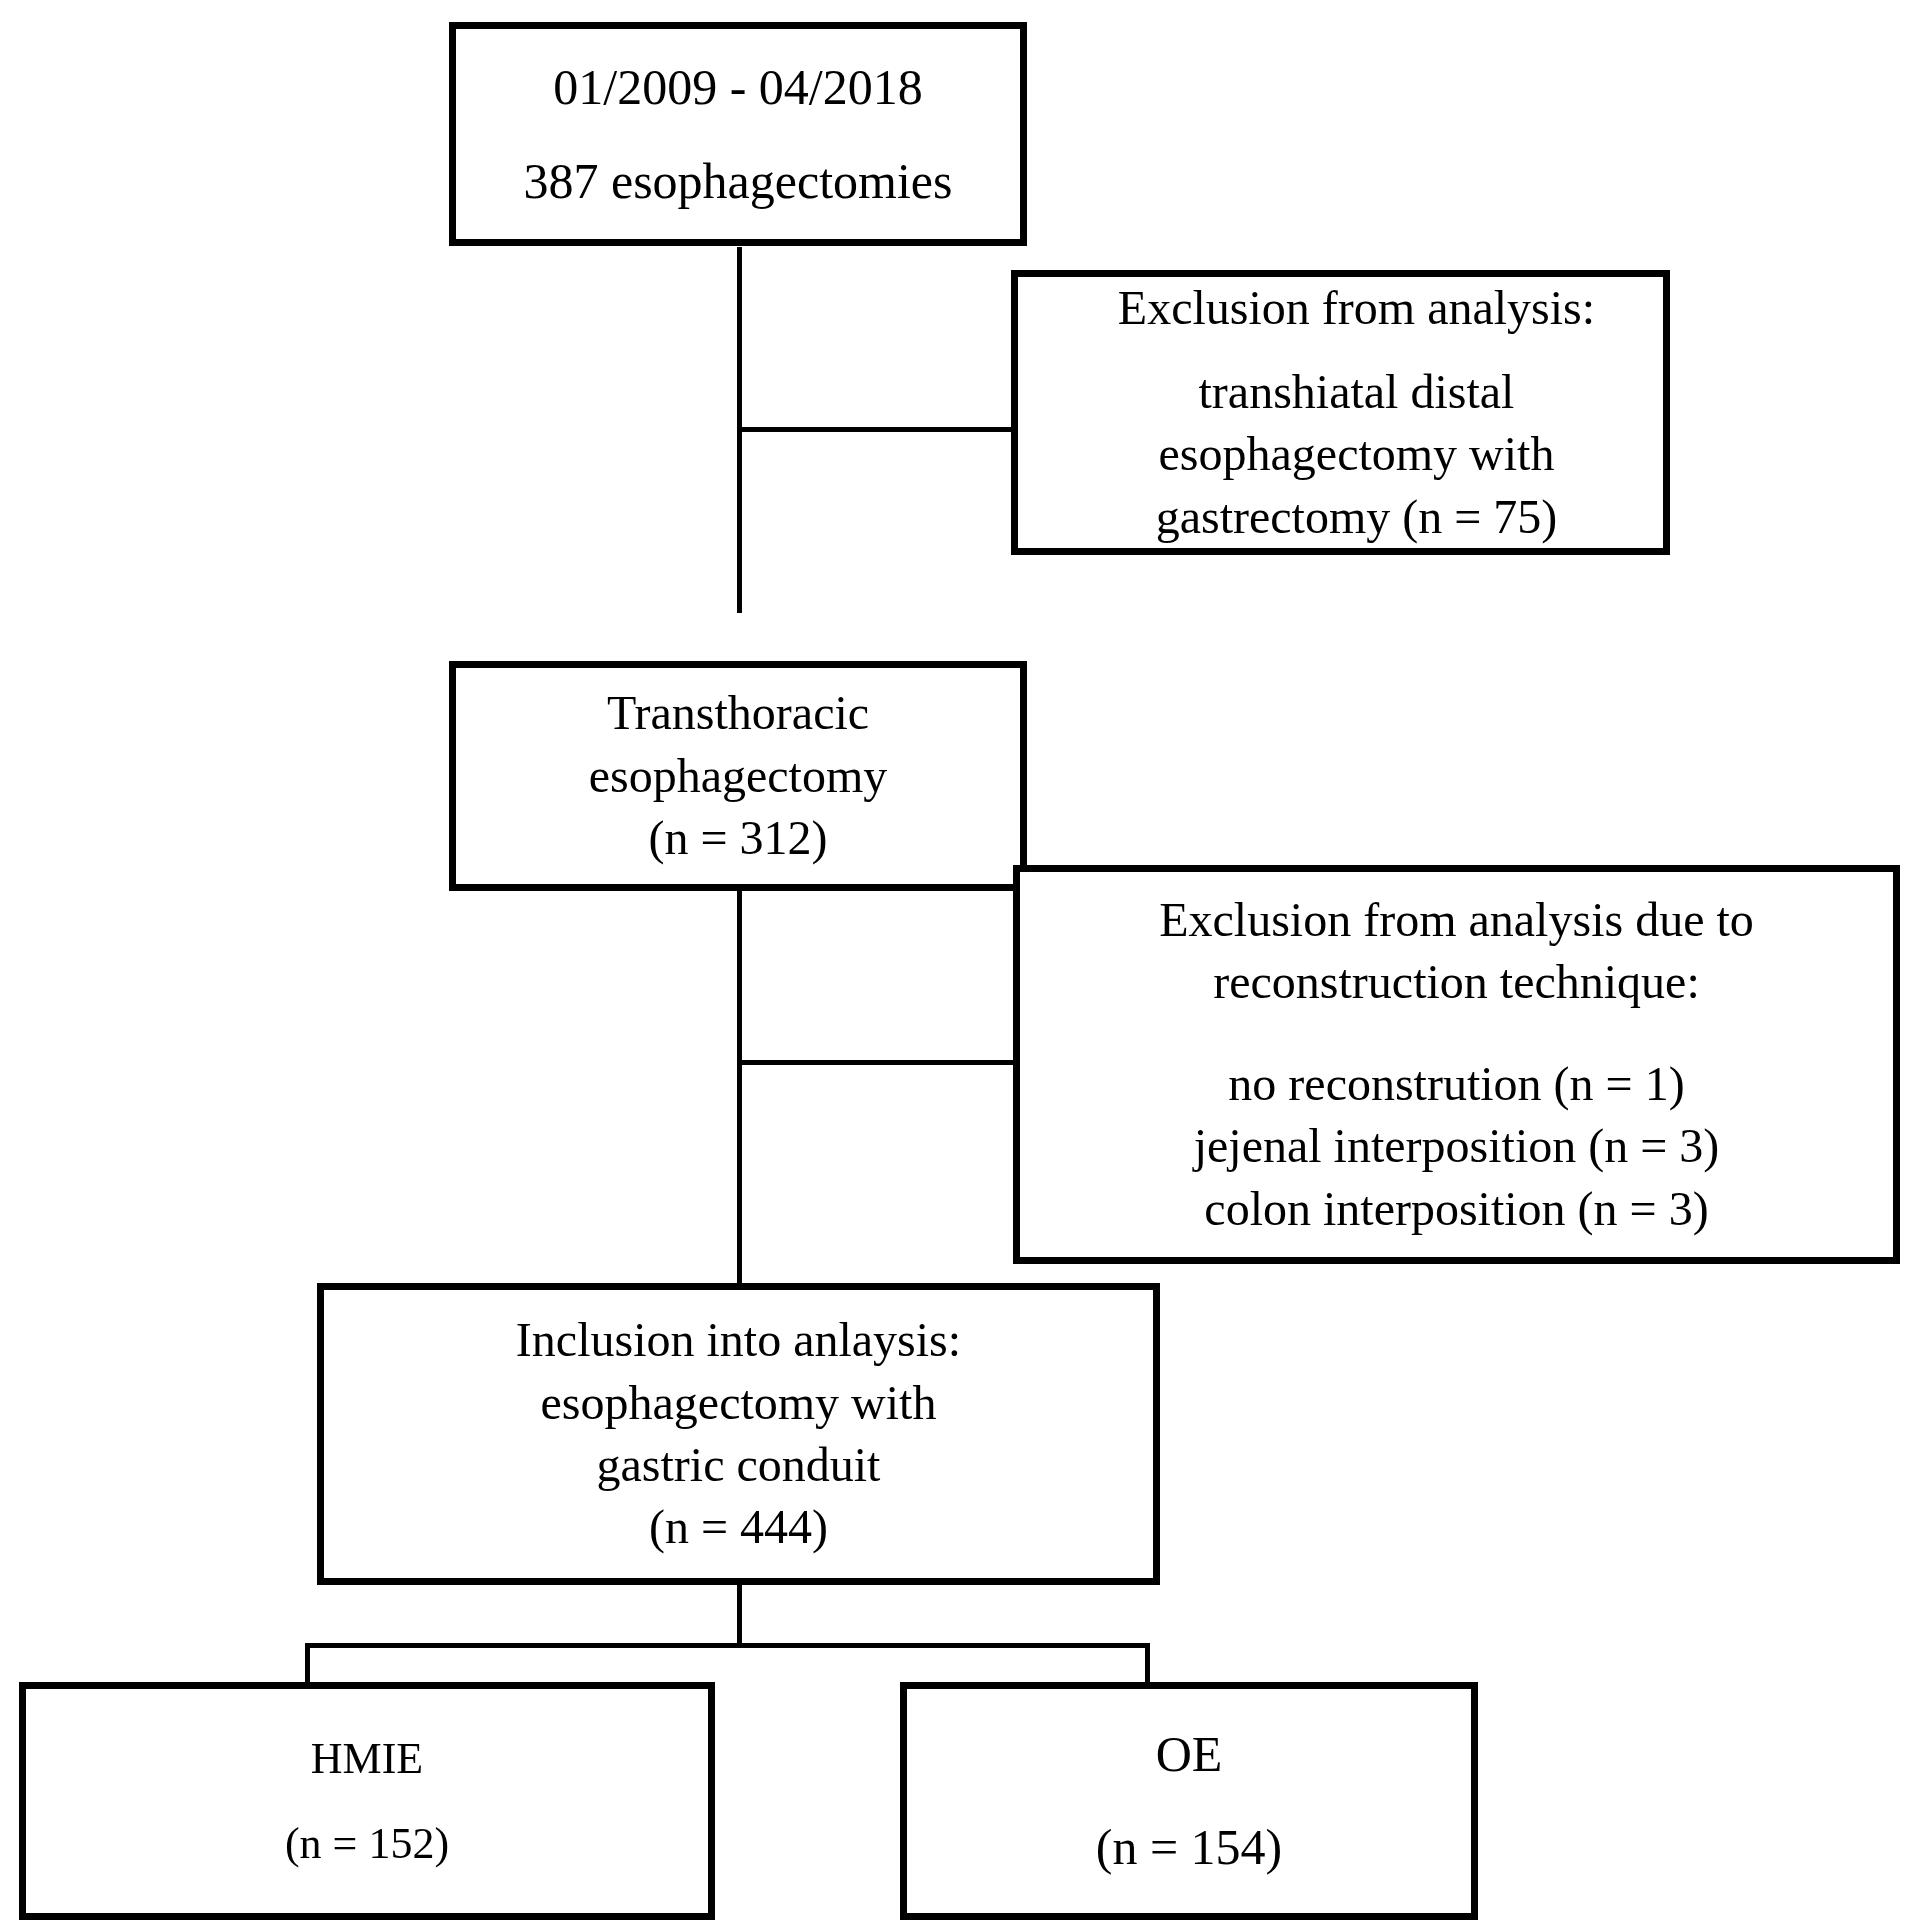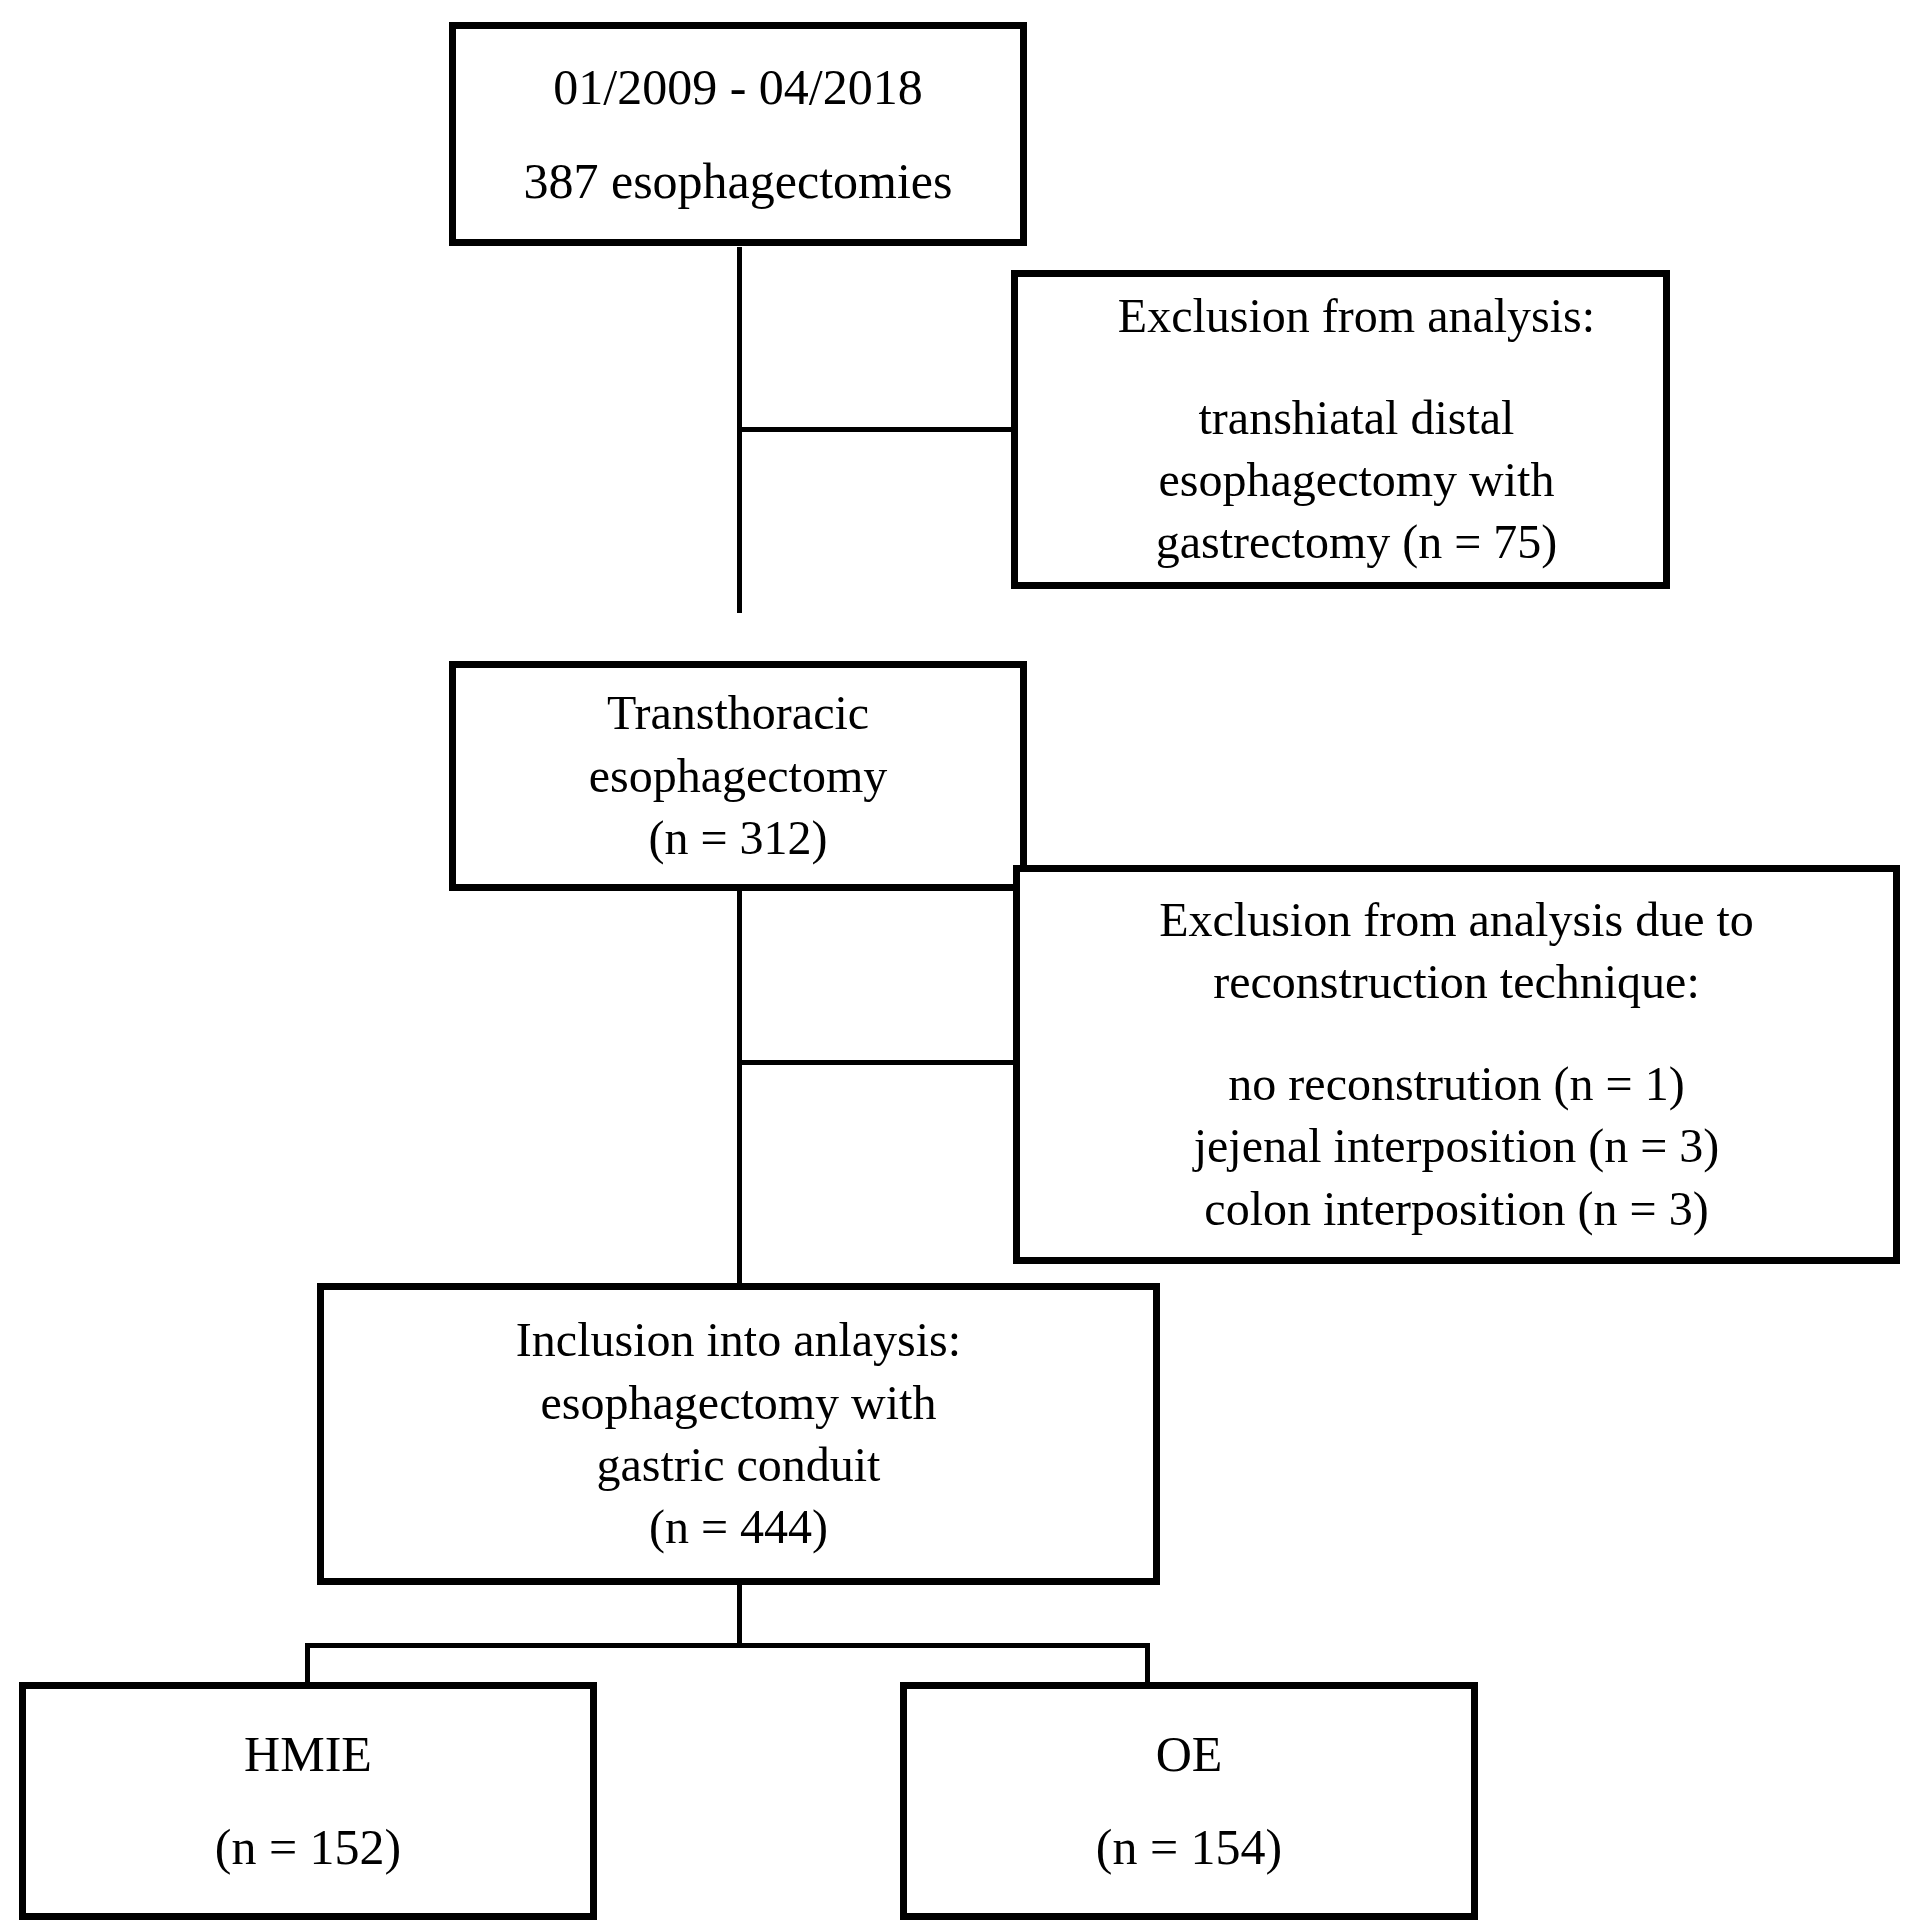--- a/index.html
+++ b/index.html
@@ -40,25 +40,25 @@
   .conn {
     position: absolute;
     background: #000000;
     z-index: 1;
   }
   .conn.v { width: 4.8px; }
   .conn.h { height: 4.8px; }
 
   
   #node-cohort      { left: 449px;  top: 22.4px;   width: 578px;  height: 224px; font-size: 50px; }
-  #node-exclusion-1 { left: 1011px; top: 270px;  width: 659px;  height: 319px; font-size: 48px; padding-left: 32px; }
+  #node-exclusion-1 { left: 1011px; top: 270px;  width: 659px;  height: 285px; font-size: 48px; padding-left: 32px; }
   #node-transthoracic { left: 449px; top: 613px; width: 578px;  height: 230px; font-size: 48px; margin-top: 48px; }
   #node-exclusion-2 { left: 1013px; top: 865px; width: 887px; height: 399px; font-size: 48px; }
   #node-inclusion   { left: 317px;  top: 1283px; width: 843px; height: 302px; font-size: 48px; }
-  #node-hmie        { left: 19px;   top: 1682px; width: 578px;  height: 238px; font-size: 50px; }
+  #node-hmie        { left: 19px;   top: 1682px; width: 696px;  height: 238px; font-size: 44px; }
   #node-oe          { left: 900px; top: 1682px; width: 578px;  height: 238px; font-size: 50px; }
 </style>
 </head>
 <body>
 
 <div id="canvas">
 
   <div class="conn v" style="left:737px; top:247px; height:366px;"></div>
 
   <div class="conn h" style="left:737px; top:427px; width:275px;"></div>

